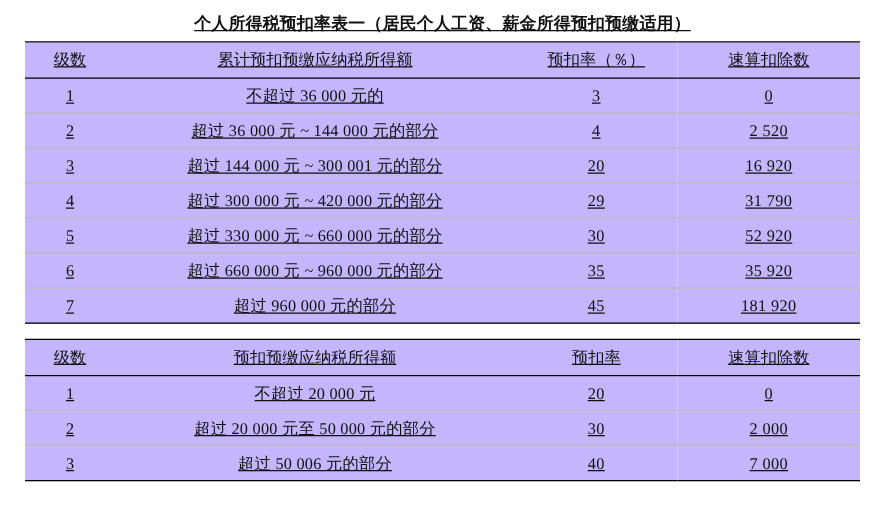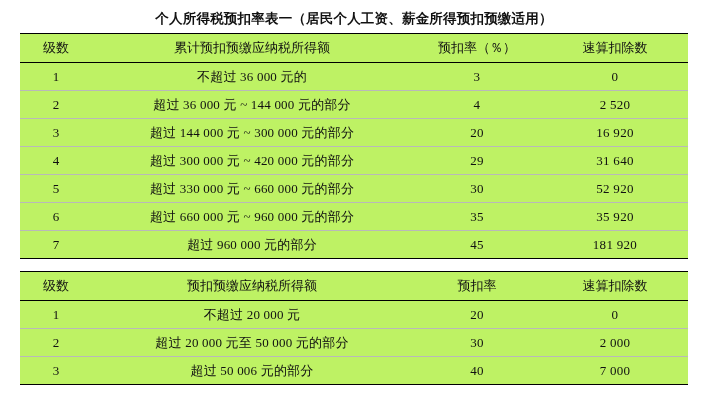--- a/index.html
+++ b/index.html
@@ -13,20 +13,21 @@
     font-family: "Liberation Serif", serif;
     color: #111111;
     overflow: hidden;
   }
   .page {
     position: relative;
     width: 706px;
     height: 416px;
     box-sizing: border-box;
     padding: 6px 18px 0 20px;
+    text-decoration: underline;
   }
   .table-block {
     margin-bottom: 2px;
   }
   .table-title {
     text-align: center;
     font-weight: bold;
     font-size: 13.5px;
     letter-spacing: 0.2px;
     margin: 4px 0 5px 0;
@@ -46,21 +47,21 @@
     border-left: none;
     border-right: none;
     border-top: 1px solid #000;
     border-bottom: 1px solid #000;
     text-align: center;
     font-size: 13px;
     font-family: "Liberation Serif", serif;
     padding: 0;
     height: 27px;
     vertical-align: middle;
-    background: #bef264;
+    background: #c4b5fd;
   }
   table.tax thead th {
     font-weight: normal;
     height: 28px;
   }
   table.tax tbody tr td {
     border-top: 1px solid #b9b9b9;
     border-bottom: none;
   }
   table.tax tbody tr:first-child td {
@@ -118,29 +119,29 @@
           <td class="num">0</td>
         </tr>
         <tr>
           <td class="lvl">2</td>
           <td class="desc">超过 36 000 元 ~ 144 000 元的部分</td>
           <td class="num">4</td>
           <td class="num">2 520</td>
         </tr>
         <tr>
           <td class="lvl">3</td>
-          <td class="desc">超过 144 000 元 ~ 300 000 元的部分</td>
+          <td class="desc">超过 144 000 元 ~ 300 001 元的部分</td>
           <td class="num">20</td>
           <td class="num">16 920</td>
         </tr>
         <tr>
           <td class="lvl">4</td>
           <td class="desc">超过 300 000 元 ~ 420 000 元的部分</td>
           <td class="num">29</td>
-          <td class="num">31 640</td>
+          <td class="num">31 790</td>
         </tr>
         <tr>
           <td class="lvl">5</td>
           <td class="desc">超过 330 000 元 ~ 660 000 元的部分</td>
           <td class="num">30</td>
           <td class="num">52 920</td>
         </tr>
         <tr>
           <td class="lvl">6</td>
           <td class="desc">超过 660 000 元 ~ 960 000 元的部分</td>

